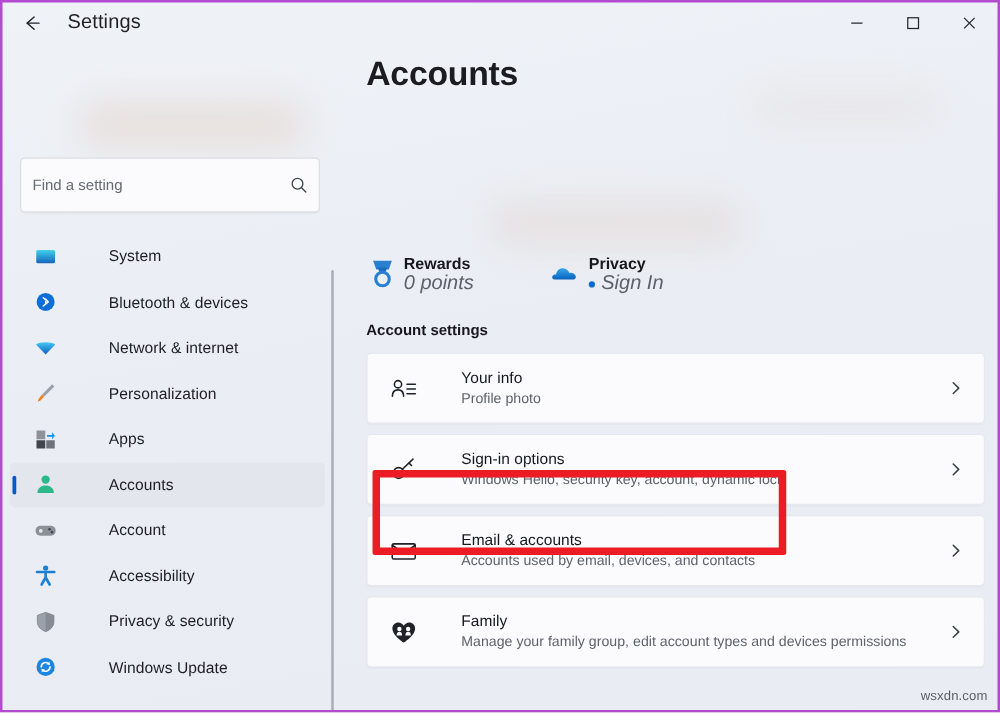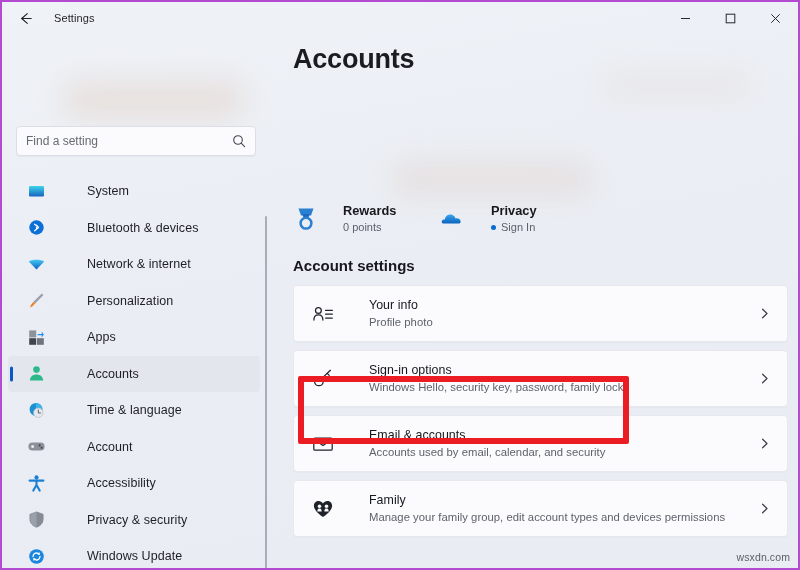--- a/index.html
+++ b/index.html
@@ -40,21 +40,21 @@
   }
   .back-btn {
     width: 38px; height: 30px;
     display: flex; align-items: center; justify-content: center;
     margin-left: 4px;
     color: #20222a;
     cursor: pointer;
   }
   .back-btn svg { display: block; }
   .title-text {
-    font-size: 11px;
+    font-size: 16px;
     color: #1f2127;
     margin-left: 10px;
     letter-spacing: .1px;
   }
   .win-controls {
     position: absolute;
     right: 0; top: 0;
     display: flex; height: 32px;
   }
   .win-btn {
@@ -78,21 +78,21 @@
   
   .sidebar {
     position: absolute;
     left: 0; top: 32px;
     width: 268px;
     height: 536px;
     z-index: 4;
   }
   .search-wrap {
     margin: 92px 14px 0 14px;
-    height: 30px;
+    height: 44px;
     background: #fbfbfd;
     border: 1px solid #dbdee4;
     border-radius: 4px;
     display: flex;
     align-items: center;
     padding: 0 9px;
     box-shadow: 0 1px 1px rgba(0,0,0,.035);
   }
   .search-input {
     flex: 1;
@@ -157,46 +157,46 @@
   }
 
   .account-cards {
     display: flex;
     gap: 0;
     margin-bottom: 22px;
   }
   .acct-card {
     display: flex;
     align-items: center;
-    gap: 24px;
+    gap: 4px;
     cursor: pointer;
   }
   .acct-card.rewards { width: 148px; }
   .acct-icon { width: 26px; height: 28px; flex-shrink: 0; display:flex; align-items:center; justify-content:center;}
   .acct-name {
     font-size: 12.8px;
     font-weight: 700;
     color: #16181d;
     line-height: 17px;
   }
   .acct-sub {
-    font-size: 11px;
+    font-size: 16px;
     color: #5c6069;
     line-height: 16px;
-    display: flex; align-items: center; gap: 5px;
+    display: flex; align-items: center; gap: 5px; font-style: italic;
   }
   .blue-dot {
     width: 5px; height: 5px;
     border-radius: 50%;
     background: #0a6ccf;
     display: inline-block;
   }
 
   .section-label {
-    font-size: 15px;
+    font-size: 12px;
     font-weight: 700;
     color: #16181d;
     margin-bottom: 11px;
   }
 
   .setting-row {
     position: relative;
     height: 57px;
     background: #fbfbfd;
     border: 1px solid #e6e8ed;
@@ -376,31 +376,20 @@
       <div class="nav-item active">
         <span class="nav-icon">
           <svg width="19" height="19" viewBox="0 0 19 19">
             <circle cx="9.5" cy="5.6" r="3.3" fill="#2bb98a"></circle>
             <path d="M2.9 16.4 C2.9 12.5 6 10.4 9.5 10.4 C13 10.4 16.1 12.5 16.1 16.4 Z" fill="#2bb98a"></path>
           </svg>
         </span>
         <span class="nav-label">Accounts</span>
       </div>
 
-      <div class="nav-item">
-        <span class="nav-icon">
-          <svg width="19" height="19" viewBox="0 0 19 19">
-            <circle cx="9" cy="8.4" r="6.4" fill="#1e8fd0"></circle>
-            <path d="M9 2 A6.4 6.4 0 0 1 15.4 8.4 L9 8.4 Z" fill="#3fb4e8"></path>
-            <circle cx="11.3" cy="11.8" r="4.7" fill="#e7eaef" stroke="#b9bec7" stroke-width=".8"></circle>
-            <path d="M11.3 9 v3 h2.2" fill="none" stroke="#5a6069" stroke-width="1" stroke-linecap="round"></path>
-          </svg>
-        </span>
-        <span class="nav-label">Time &amp; language</span>
-      </div>
 
       <div class="nav-item">
         <span class="nav-icon">
           <svg width="19" height="19" viewBox="0 0 19 19">
             <rect x="1.4" y="5.6" width="16.2" height="8" rx="4" fill="#8b9099"></rect>
             <circle cx="5.6" cy="9.6" r="1.5" fill="#e9ebef"></circle>
             <circle cx="12.6" cy="8.4" r="1.05" fill="#3f4650"></circle>
             <circle cx="14.6" cy="10.7" r="1.05" fill="#3f4650"></circle>
           </svg>
         </span>
@@ -513,39 +502,39 @@
     <div class="setting-row">
       <span class="row-icon">
         <svg width="22" height="22" viewBox="0 0 22 22" fill="none" stroke="currentColor" stroke-width="1.25">
           <circle cx="6.9" cy="13.4" r="4.3"></circle>
           <path d="M9.9 10.4 L18.4 2.3" stroke-linecap="round"></path>
           <path d="M15.2 5.4 L17.2 7.4" stroke-linecap="round"></path>
         </svg>
       </span>
       <span class="row-text">
         <span class="row-title" style="display:block">Sign-in options</span>
-        <span class="row-sub" style="display:block">Windows Hello, security key, password, family lock</span>
+        <span class="row-sub" style="display:block">Windows Hello, security key, account, dynamic lock</span>
       </span>
       <span class="row-chevron">
         <svg width="13" height="13" viewBox="0 0 13 13" fill="none" stroke="currentColor" stroke-width="1.2">
           <path d="M4.6 2.2 L9 6.5 L4.6 10.8" stroke-linecap="round" stroke-linejoin="round"></path>
         </svg>
       </span>
     </div>
 
     <div class="setting-row">
       <span class="row-icon">
         <svg width="22" height="22" viewBox="0 0 22 22" fill="none" stroke="currentColor" stroke-width="1.25">
           <rect x="1.8" y="5.1" width="18.4" height="12.1" rx="1.3"></rect>
           <path d="M1.8 6.2 L11 12.6 L20.2 6.2" stroke-linecap="round" stroke-linejoin="round"></path>
         </svg>
       </span>
       <span class="row-text">
         <span class="row-title" style="display:block">Email &amp; accounts</span>
-        <span class="row-sub" style="display:block">Accounts used by email, calendar, and security</span>
+        <span class="row-sub" style="display:block">Accounts used by email, devices, and contacts</span>
       </span>
       <span class="row-chevron">
         <svg width="13" height="13" viewBox="0 0 13 13" fill="none" stroke="currentColor" stroke-width="1.2">
           <path d="M4.6 2.2 L9 6.5 L4.6 10.8" stroke-linecap="round" stroke-linejoin="round"></path>
         </svg>
       </span>
     </div>
 
     <div class="setting-row">
       <span class="row-icon">

